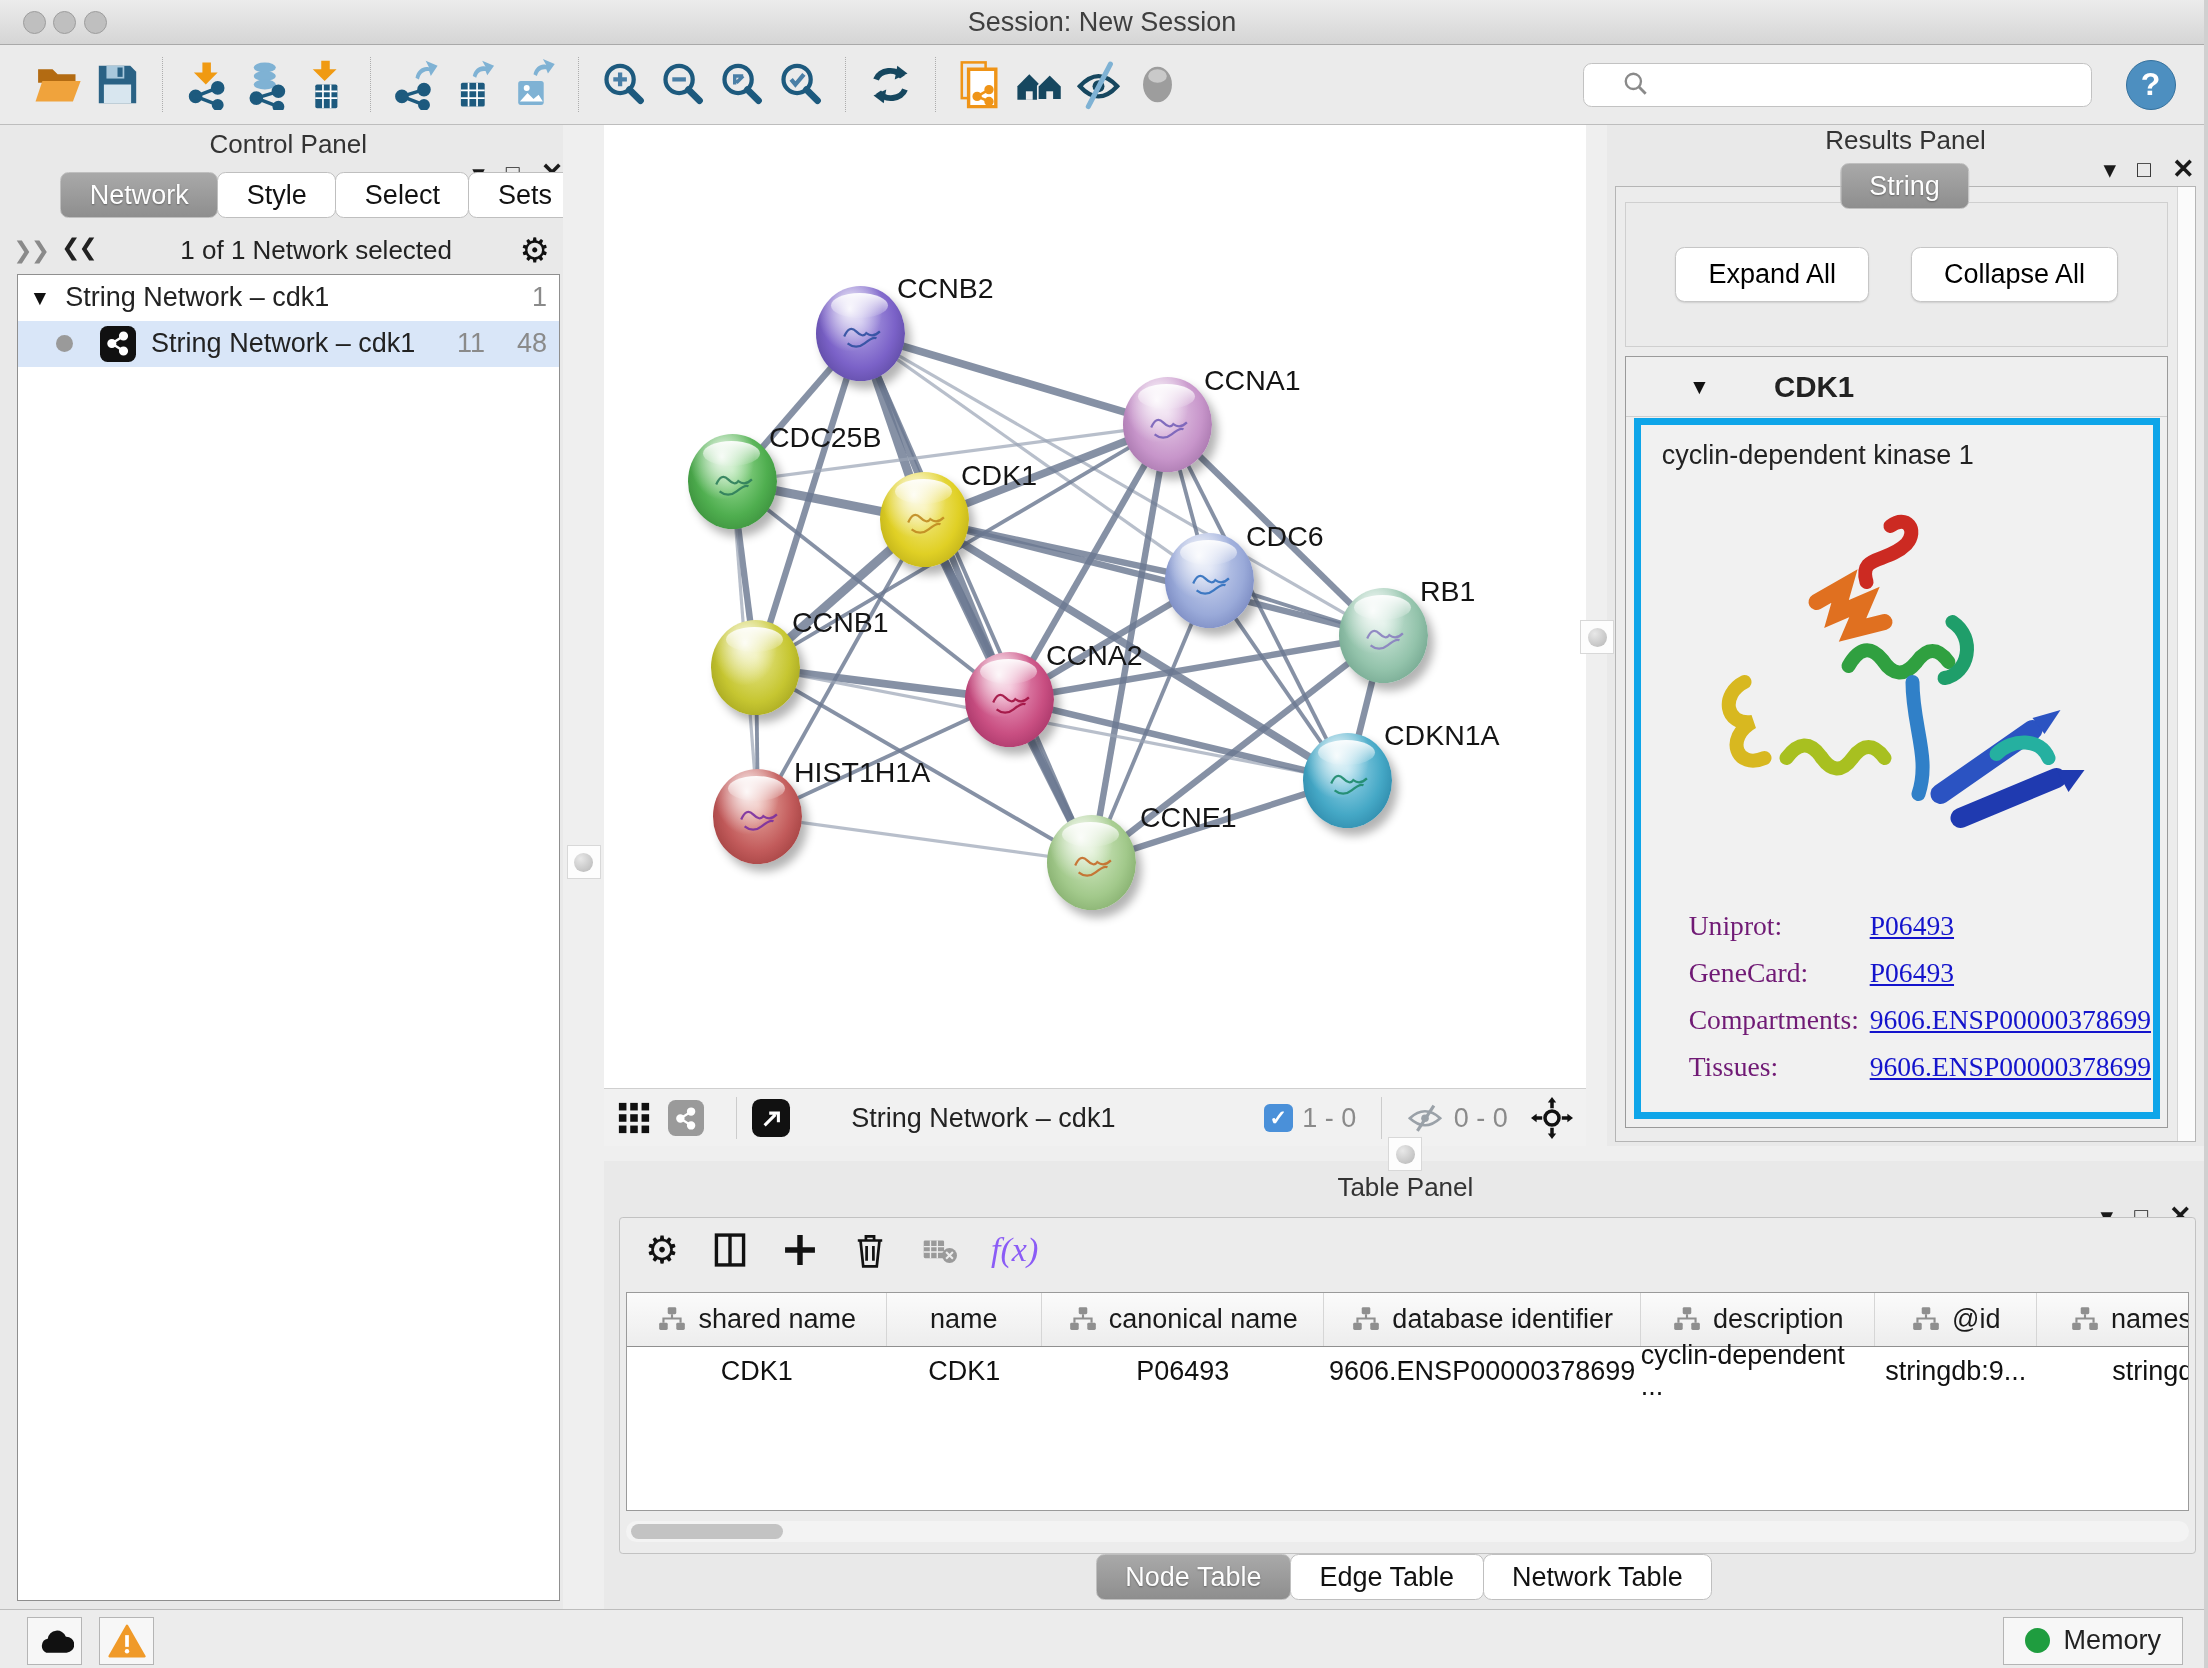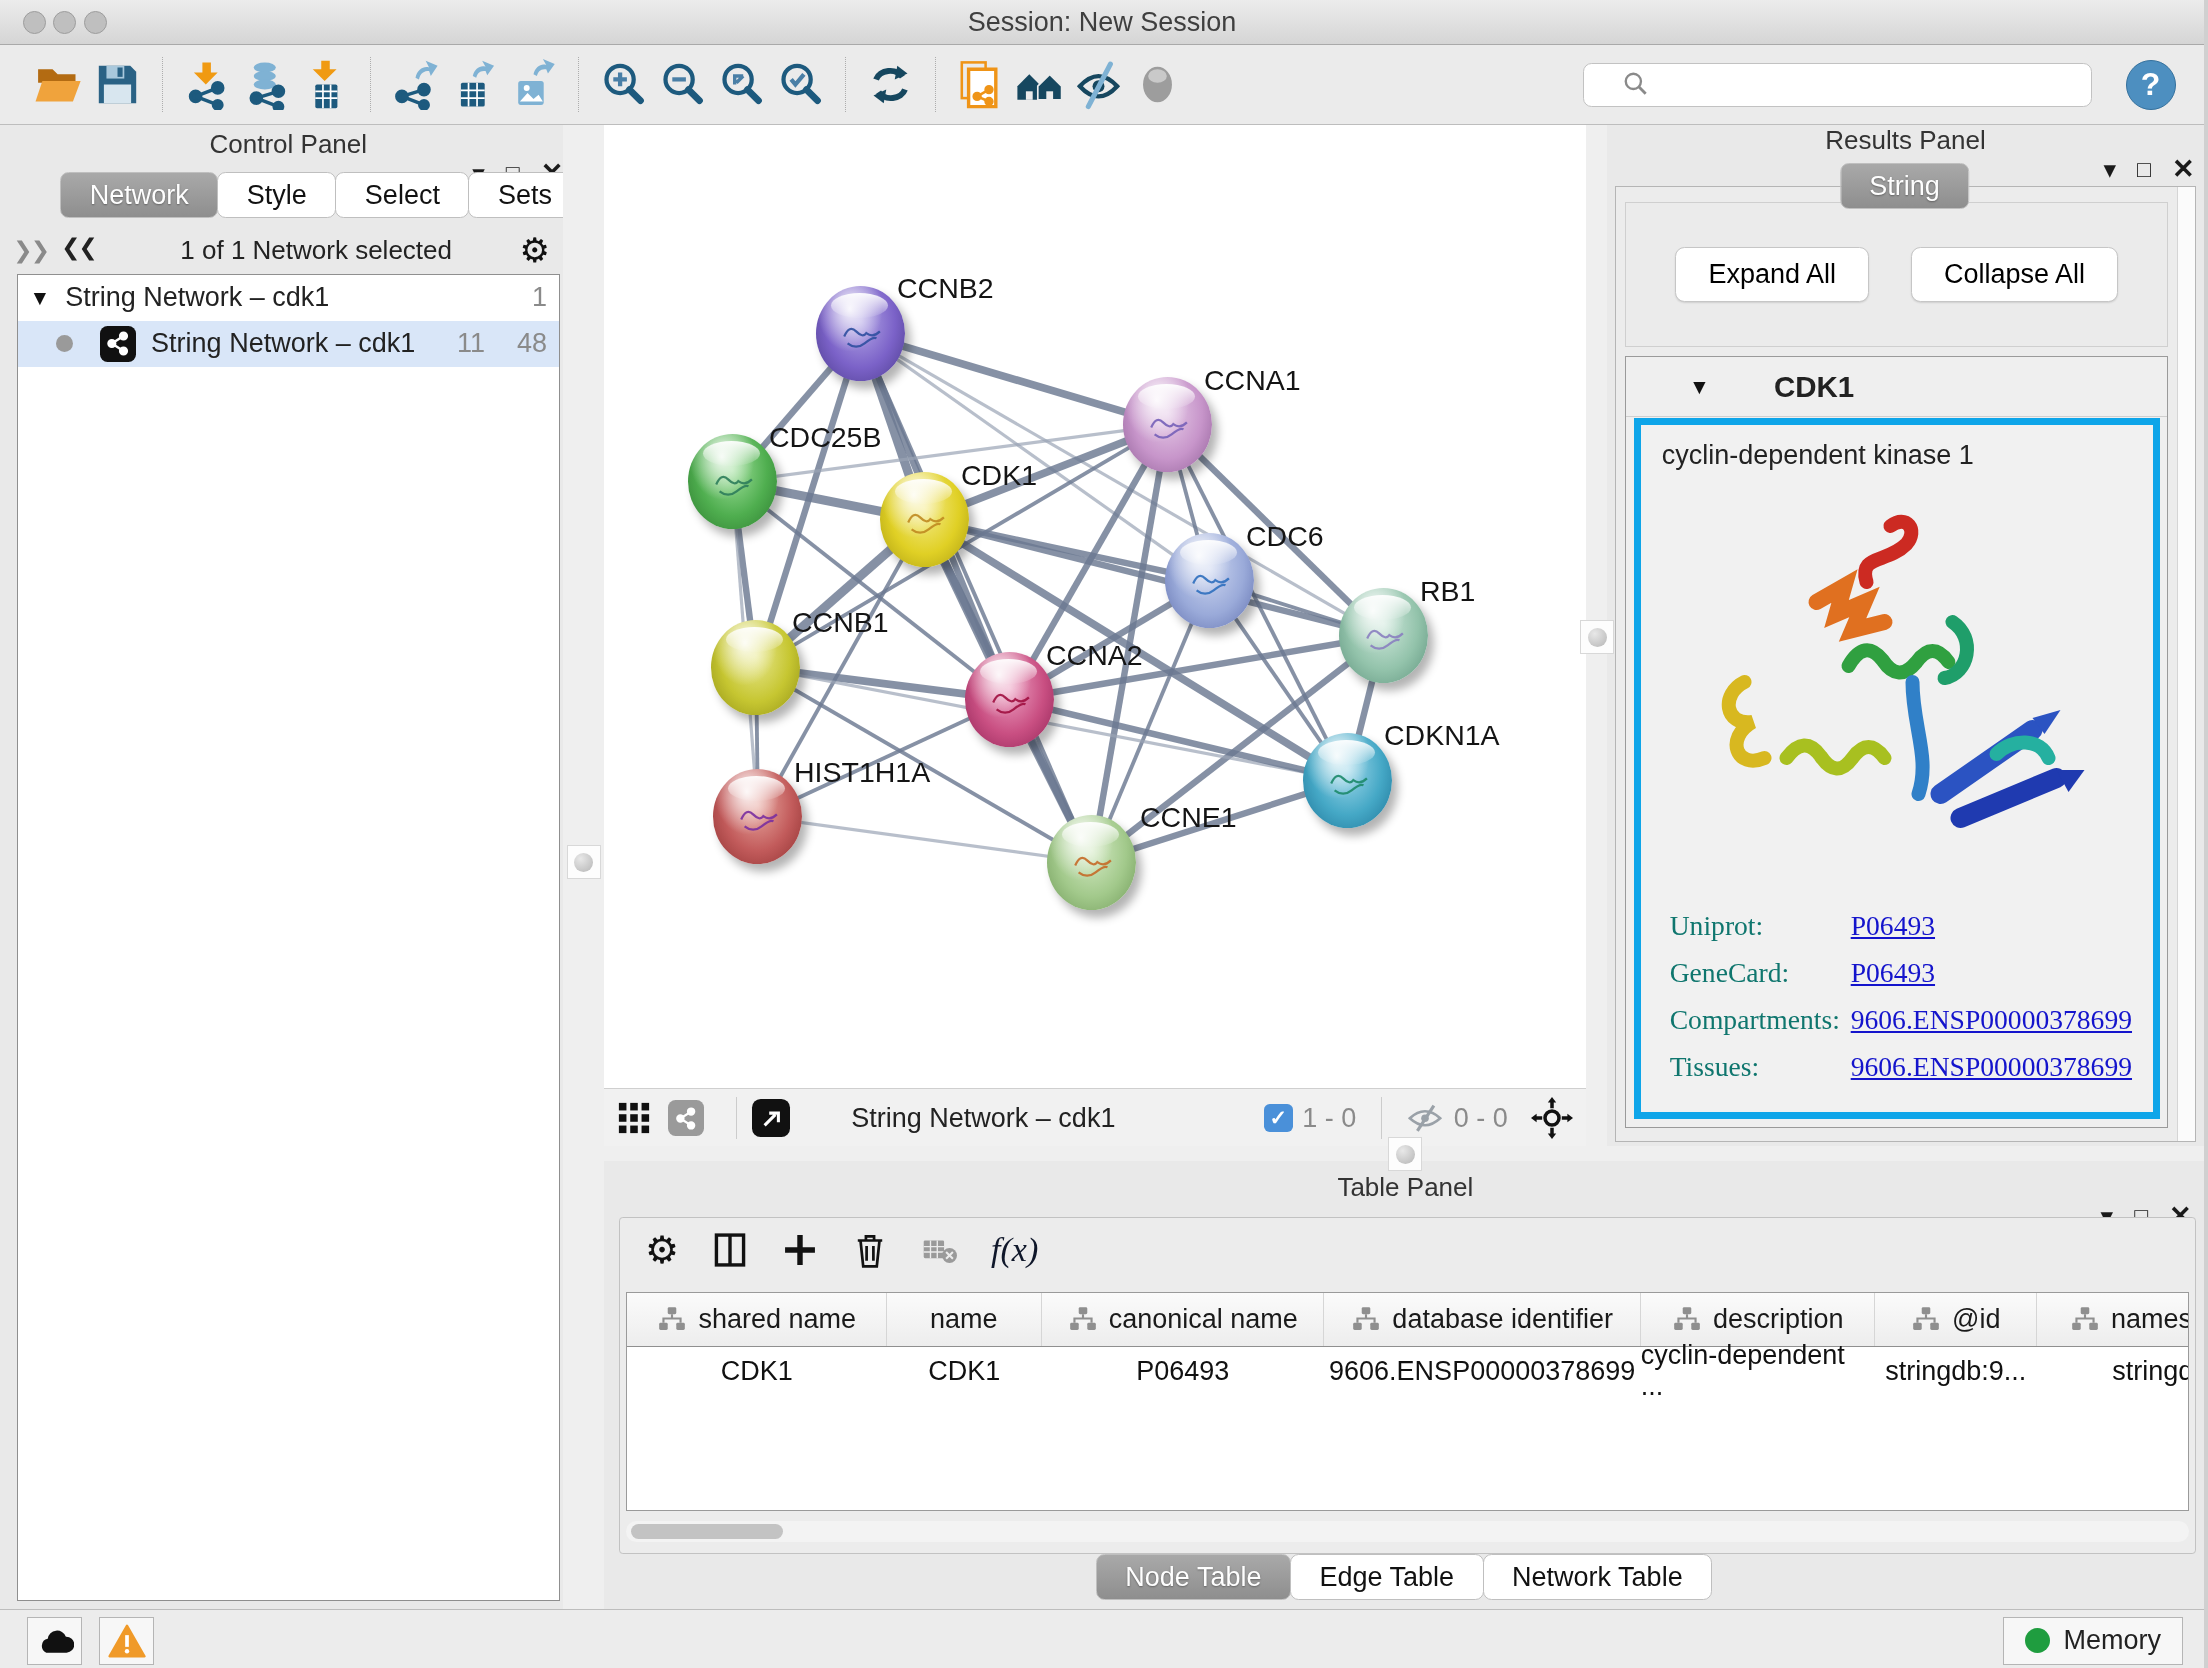--- a/index.html
+++ b/index.html
@@ -83,30 +83,30 @@
   #rp-entry{position:absolute;left:9.5px;right:27px;top:169px;bottom:13.3px;background:#efefef;border:1px solid #9a9a9a;}
   #rp-entry-header{display:flex;align-items:center;height:59px;border-bottom:1px solid #cfcfcf;}
   #rp-entry-header .tri{margin-left:63px;}
   #rp-entry-header .name{font-size:29.5px;font-weight:bold;margin-left:49px;}
   #rp-entry-body{position:absolute;left:7.6px;right:7.6px;top:61px;bottom:7.6px;background:#f1f1f1;border:7px solid #0ea5e9;overflow:hidden;}
   #rp-desc{font-size:27px;margin:15px 0 0 21px;}
   #protein-img{display:block;margin:27px auto 0 auto;}
   #crosslinks{margin:32px 0 0 25px;font-family:"Liberation Serif",serif;font-size:27.6px;}
   #crosslinks .xl-title{font-weight:bold;margin-bottom:13.3px;}
   .xl-row{display:flex;margin-bottom:15px;}
-  .xl-label{width:181px;margin-left:4px;color:#0f766e;}
+  .xl-label{width:181px;margin-left:23px;color:#701a75;}
   .xl-link{color:#1414cc;text-decoration:underline;}
   
   #table-panel{position:absolute;left:604px;top:1037px;width:1601px;height:446px;}
   #tp-header{padding:9.5px 13.3px 0 15px;}
   #tp-box{position:absolute;left:15px;right:9.5px;top:55px;height:335px;background:#ececec;border:1px solid #c2c2c2;border-radius:3.8px;}
   #tp-toolbar{display:flex;align-items:center;gap:32px;height:63px;padding-left:25px;}
   #tp-toolbar svg{width:38px;height:38px;}
   #tp-toolbar .gear{font-size:38px;color:#111;}
-  #tp-toolbar .fx{font-family:"Liberation Serif",serif;font-style:italic;font-size:34px;color:#0f172a;}
+  #tp-toolbar .fx{font-family:"Liberation Serif",serif;font-style:italic;font-size:34px;color:#8b5cf6;}
   #tp-table{position:absolute;left:5.7px;right:5.7px;top:74px;bottom:42px;background:#fff;border:1px solid #9a9a9a;overflow:hidden;}
   #table-header-row{display:flex;height:53px;background:linear-gradient(#fbfbfb,#ededed);border-bottom:1.9px solid #8f8f8f;}
   .th{display:flex;align-items:center;justify-content:center;gap:10px;font-size:27px;color:#1a1a1a;
     border-right:1px solid #d6d6d6;box-sizing:border-box;flex:0 0 auto;}
   .th svg{width:32px;height:28.5px;flex:0 0 auto;}
   #table-row{display:flex;height:48px;background:#fff;}
   .td{display:flex;align-items:center;justify-content:center;font-size:27px;color:#111;box-sizing:border-box;flex:0 0 auto;}
   #tp-hscroll{position:absolute;left:5.7px;right:5.7px;bottom:11.4px;height:21px;background:#f3f3f3;border-radius:10.5px;}
   #tp-hscroll i{position:absolute;left:5.7px;top:2.9px;width:152px;height:15px;border-radius:7.6px;background:#c3c3c3;display:block;}
   #tp-tabs{position:absolute;left:0;right:0;bottom:7.6px;display:flex;justify-content:center;}

